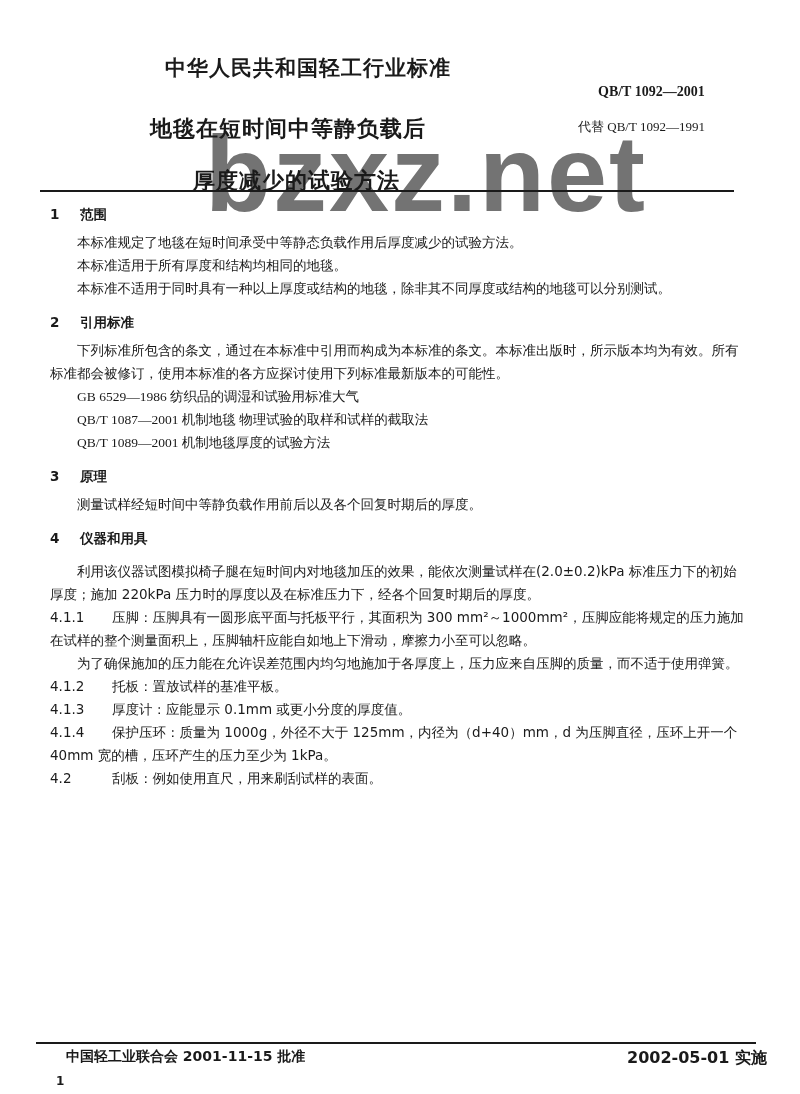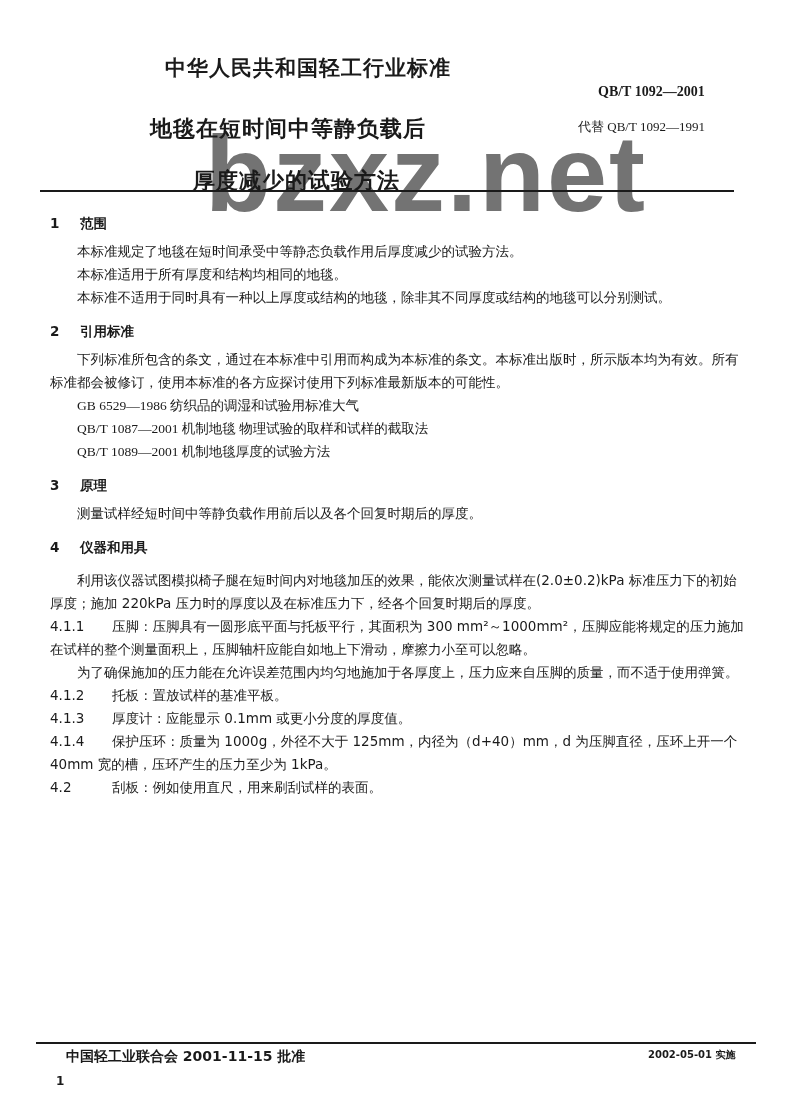--- a/index.html
+++ b/index.html
@@ -17,34 +17,34 @@
     .abs { position: absolute; z-index: 1; }
     .std-org { left: 165px; top: 54px; font-size: 21px; font-weight: bold; letter-spacing: 1px; }
     .std-no { left: 598px; top: 84px; font-family: "Liberation Serif", serif; font-size: 14px; font-weight: bold; }
     .std-rep { left: 578px; top: 118px; font-family: "Liberation Serif", serif; font-size: 13px; }
     .title1 { left: 150px; top: 114px; font-size: 22px; font-weight: bold; letter-spacing: 1px; }
     .title2 { left: 193px; top: 166px; font-size: 22px; font-weight: bold; letter-spacing: 1px; }
     .rule { position: absolute; height: 2px; background: #1a1a1a; z-index: 1; }
     .rule-top { left: 40px; top: 190px; width: 694px; }
     .rule-bot { left: 36px; top: 1042px; width: 720px; }
 
-    .body { position: absolute; left: 50px; top: 212px; width: 700px; z-index: 1; font-size: 13.5px; }
+    .body { position: absolute; left: 50px; top: 203px; width: 700px; z-index: 1; font-size: 13.5px; }
     .h { font-weight: bold; height: 22px; line-height: 22px; }
     .h .num { display: inline-block; width: 30px; }
     .h3 .num { width: 46px; }
     .p { line-height: 23px; text-indent: 2em; }
     .ref { line-height: 23px; padding-left: 2em; }
     .gap-s { height: 6px; }
     .gap-m { height: 11px; }
     .item { line-height: 23px; }
     .item .num { display: inline-block; width: 62px; }
     .fn { font-family: "Liberation Serif", serif; }
 
     .footer-left { left: 66px; top: 1048px; font-size: 14px; font-weight: bold; }
-    .footer-right { left: 648px; top: 1048px; font-size: 10px; font-weight: bold; }
+    .footer-right { left: 627px; top: 1048px; font-size: 16px; font-weight: bold; }
     .page-num { left: 56px; top: 1074px; font-size: 12px; font-weight: bold; }
   </style>
 </head>
 <body>
 
 <div class="watermark abs">bzxz.net</div>
 
 <div class="abs std-org">中华人民共和国轻工行业标准</div>
 <div class="abs std-no">QB/T 1092—2001</div>
 <div class="abs std-rep">代替 QB/T 1092—1991</div>

